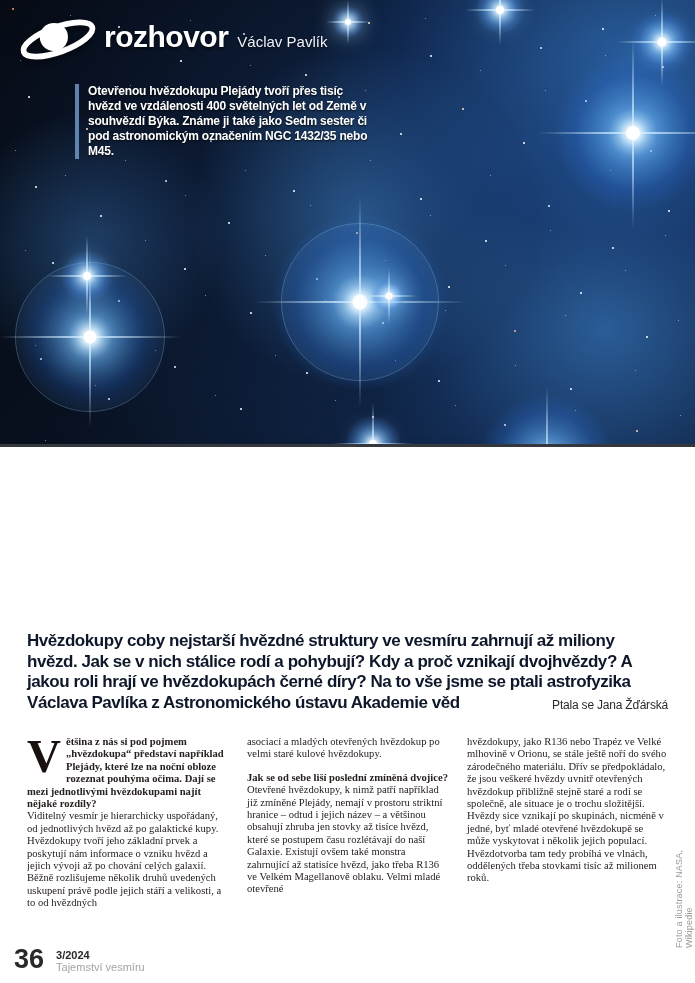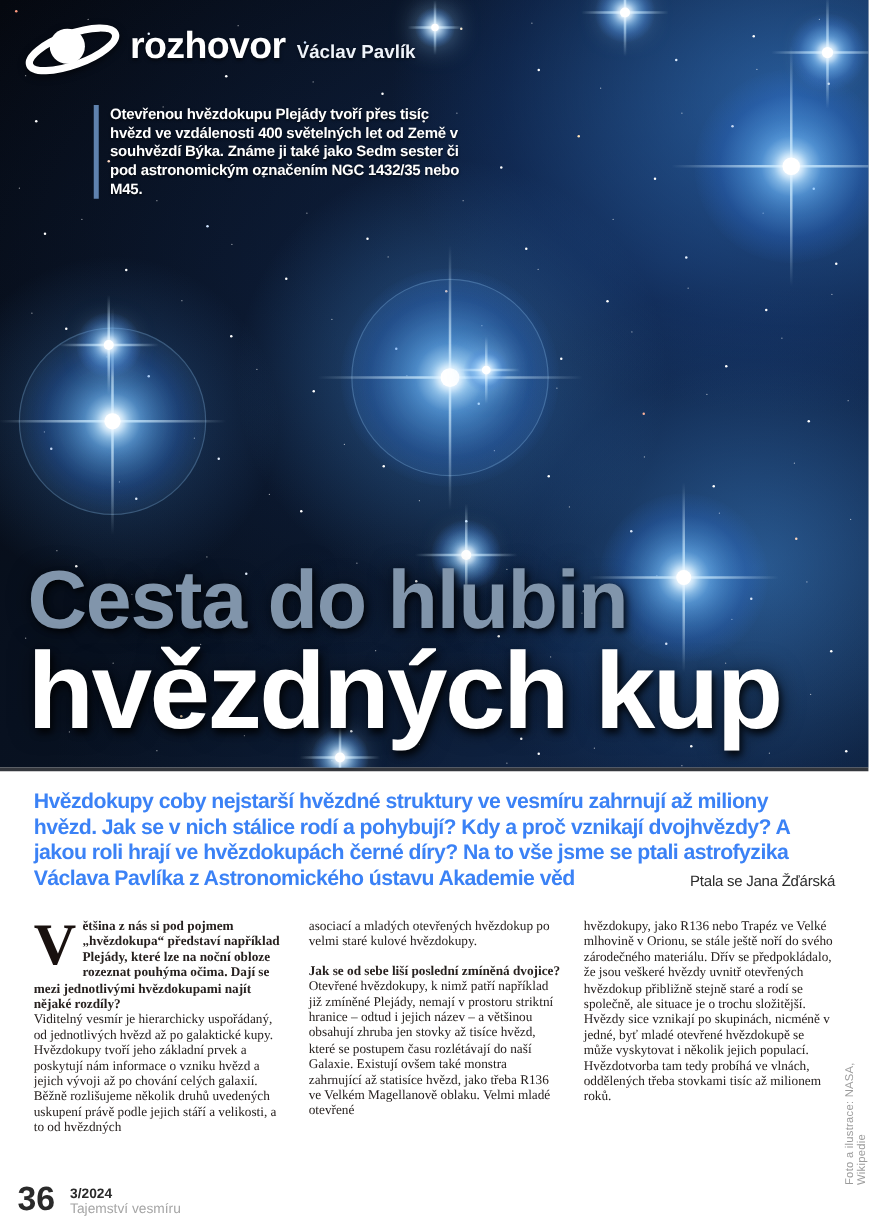--- a/index.html
+++ b/index.html
@@ -1,21 +1,21 @@
 <!DOCTYPE html>
 <html lang="cs"><head>
 <meta charset="utf-8">
 <style>
   * { margin:0; padding:0; box-sizing:border-box; }
   html,body { width:695px; background:#ffffff; font-family:"Liberation Sans", sans-serif; }
   .page { position:relative; width:695px; height:983px; background:#ffffff; overflow:hidden; }
 
   
   .hero {
-    position:relative; width:695px; height:617px; overflow:hidden;
+    position:relative; width:695px; height:447px; overflow:hidden;
     background:
       radial-gradient(420px 330px at 91% 13%, rgba(62,142,232,.55), rgba(25,70,140,.28) 55%, rgba(0,0,0,0) 76%),
       radial-gradient(330px 300px at 87% 74%, rgba(70,150,235,.50), rgba(28,75,140,.22) 55%, rgba(0,0,0,0) 75%),
       radial-gradient(240px 240px at 52% 49%, rgba(80,165,250,.40), rgba(0,0,0,0) 72%),
       radial-gradient(190px 190px at 13% 55%, rgba(75,150,235,.32), rgba(0,0,0,0) 70%),
       radial-gradient(900px 520px at 78% 34%, rgba(30,72,145,.38), rgba(0,0,0,0) 72%),
       radial-gradient(500px 260px at 60% 100%, rgba(25,60,120,.30), rgba(0,0,0,0) 75%),
       linear-gradient(135deg, #05080f 0%, #081120 45%, #0a1628 75%, #0c1a30 100%);
     border-bottom:3px solid #34373d;
   }
@@ -63,38 +63,38 @@
   .bstar .spike-h { position:absolute; height:2px; width:var(--s); transform:translate(-50%,-50%);
     background:linear-gradient(to right, rgba(0,0,0,0), rgba(215,240,255,.85) 46%, #fff 50%, rgba(215,240,255,.85) 54%, rgba(0,0,0,0)); }
   .bstar .ring { position:absolute; width:var(--r); height:var(--r); border-radius:50%; transform:translate(-50%,-50%);
     border:1px solid rgba(150,205,255,.30); box-shadow:inset 0 0 30px rgba(90,160,240,.18); }
 
   
   .mag-header { position:absolute; left:16px; top:8px; display:flex; align-items:center; z-index:5; }
   .logo-svg { width:84px; height:58px; filter:drop-shadow(0 2px 3px rgba(0,0,0,.6)); }
   .section-name { color:#fff; font-size:30px; font-weight:bold; letter-spacing:-0.5px; margin-left:4px;
     text-shadow:0 2px 3px rgba(0,0,0,.6); }
-  .author-name { color:#eef3fa; font-size:15px; margin-left:9px; margin-top:9px; text-shadow:0 1px 2px rgba(0,0,0,.6);font-weight:bold; }
+  .author-name { color:#eef3fa; font-size:15px; margin-left:9px; margin-top:9px; text-shadow:0 1px 2px rgba(0,0,0,.6); }
 
   
   .infobox { position:absolute; left:28px; top:84px; width:300px; z-index:5;
     border-left:4px solid rgba(110,150,200,.85); padding-left:9px;
     color:#fff; font-size:12px; font-weight:bold; line-height:15px; letter-spacing:-0.2px;
     text-shadow:0 1px 2px rgba(0,0,0,.8);margin-left:47px; }
 
   
   .hero-title { position:absolute; left:22px; top:446px; z-index:5; }
   .hero-title .t1 { font-size:66px; font-weight:bold; line-height:1.0; letter-spacing:-1px;
     text-shadow:2px 3px 5px rgba(0,0,0,.75), 0 0 18px rgba(0,0,0,.5); }
   .hero-title .t2 { font-size:87px; font-weight:bold; line-height:.95; letter-spacing:-2px; margin-top:0px;
     text-shadow:2px 4px 6px rgba(0,0,0,.8), 0 0 20px rgba(0,0,0,.5);text-align:center; }
 
   
   .lead-wrap { position:absolute; left:27px; top:631px; width:641px; }
-  .lead { font-size:17px; font-weight:bold; line-height:20.5px; letter-spacing:-0.45px; color:#3b82f6; }
+  .lead { font-size:17px; font-weight:bold; line-height:20.5px; letter-spacing:-0.45px; color:#0f172a; }
   .byline { position:absolute; right:0; bottom:1px; font-size:12px; font-weight:normal; color:#2b2b2b; letter-spacing:-0.2px; background:#fff; padding-left:6px; }
 
   
   .columns { position:absolute; left:27px; top:736px; width:641px; height:212px; display:flex; gap:19px; overflow:hidden;
     font-family:"Liberation Serif", serif; font-size:10.6px; line-height:12.4px; color:#27211f; }
   .col { flex:1 1 0; }
   .q { font-weight:bold; }
   .q.spaced { margin-top:11px;font-family:Liberation Serif, serif; }
   .dropcap { float:left; font-weight:bold; font-size:47px; line-height:36px; padding:2px 5px 0 0; color:#19110f; }
   .indent { text-indent:13px; }

